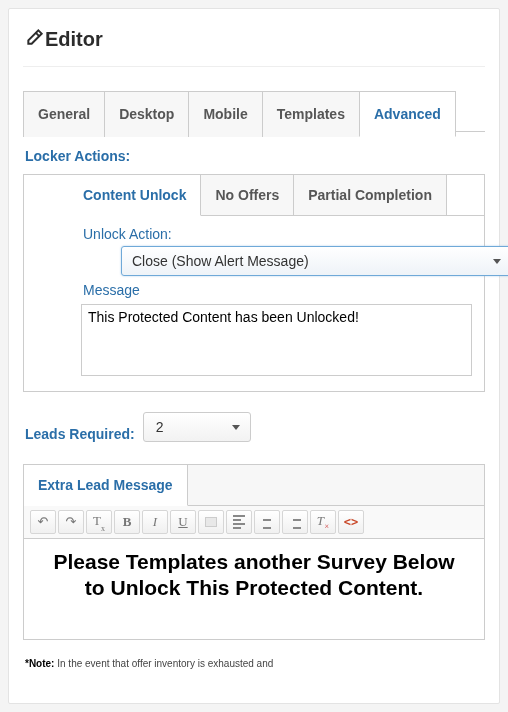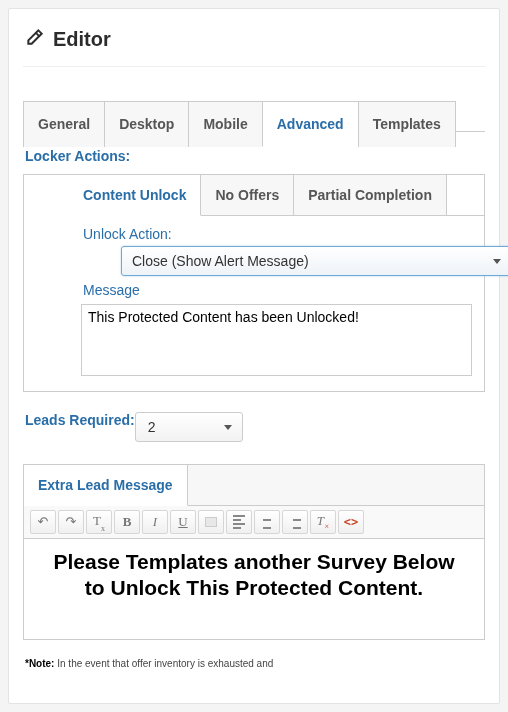--- a/index.html
+++ b/index.html
@@ -20,21 +20,20 @@
   .panel {
     background: #fff;
     border: 1px solid #e3e3e3;
     border-radius: 2px;
     padding: 12px 14px 0 14px;
     min-height: 696px;
   }
   .panel-title {
     display: flex;
     align-items: center;
-    gap: 8px;
     font-size: 20px;
     font-weight: 600;
     color: #2c2c2c;
     margin: 6px 0 14px 2px;
   }
   .panel-title svg { width: 20px; height: 20px; }
   .hr {
     border: none;
     border-top: 1px solid #eee;
     margin: 4px 0 18px 0;
@@ -47,21 +46,21 @@
     padding: 14px 14px;
     font-weight: 700;
     font-size: 14px;
     color: #565656;
     background: #f7f7f7;
     border: 1px solid #ccc;
     border-bottom: none;
     margin-right: -1px;
     cursor: pointer;
     position: relative;
-    top: 16px;
+    top: 6px;
   }
   .tab.active {
     background: #fff;
     color: #2a6ea8;
     border-bottom: 1px solid #fff;
   }
   .section-label {
     color: #2a6ea8;
     font-weight: 700;
     font-size: 14px;
@@ -127,22 +126,22 @@
     border: 1px solid #ccc;
     background: #fff;
     padding: 4px 6px;
     font-size: 14px;
     font-family: inherit;
     resize: none;
     margin-top: 2px;
   }
   .leads-row {
     display: flex;
-    align-items: flex-start;
-    gap: 0;
+    align-items: flex-end;
+    gap: 8px;
     margin: 20px 0 22px 2px;
   }
   .leads-select {
     border: 1px solid #ccc;
     background: linear-gradient(#fff,#f2f2f2);
     border-radius: 3px;
     height: 30px;
     width: 108px;
     display: flex;
     align-items: center;
@@ -229,22 +228,22 @@
         </svg>
       </span>
       <span>Editor</span>
     </div>
     <hr class="hr">
 
     <div class="tabs">
       <div class="tab">General</div>
       <div class="tab">Desktop</div>
       <div class="tab">Mobile</div>
+      <div class="tab">Templates</div>
       <div class="tab active">Advanced</div>
-      <div class="tab">Templates</div>
     </div>
 
     <div class="section-label">Locker Actions:</div>
 
     <div class="subtabs-wrap">
       <div class="subtabs">
         <div class="subtab active">Content Unlock</div>
         <div class="subtab">No Offers</div>
         <div class="subtab">Partial Completion</div>
       </div>

